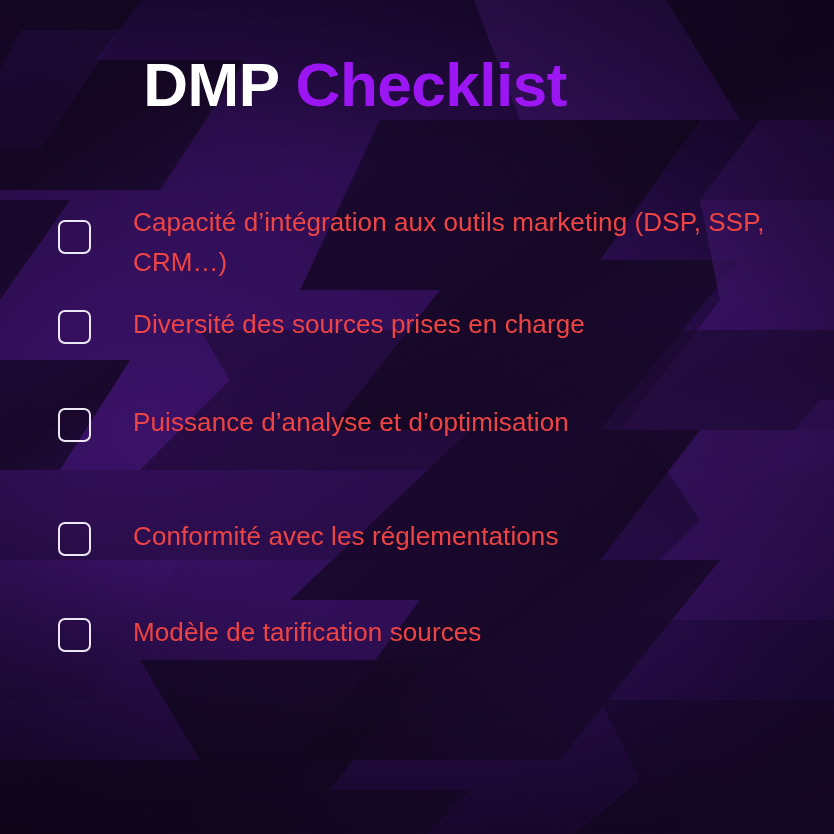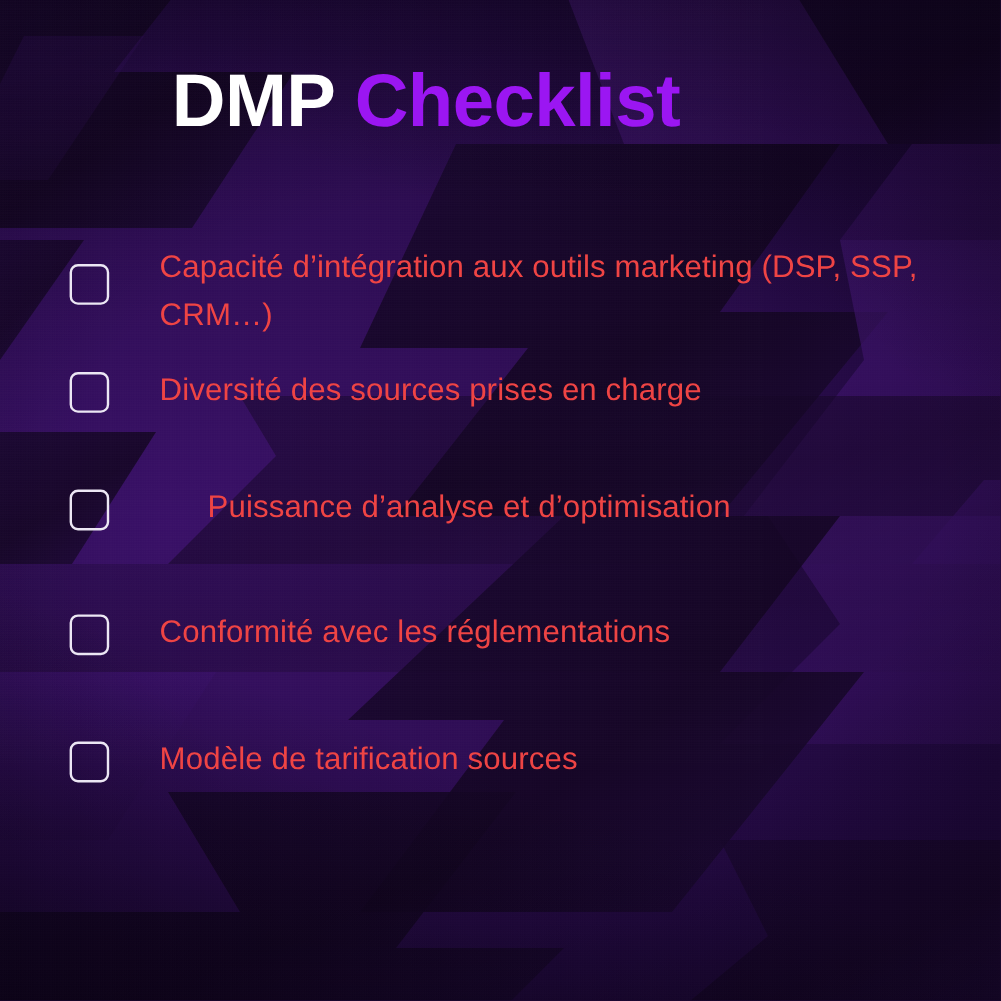--- a/index.html
+++ b/index.html
@@ -77,22 +77,22 @@
   }
   .check-row {
     position: absolute;
     left: 58px;
     display: flex;
     align-items: flex-start;
     gap: 0;
   }
   .check-row[data-row="0"] { top: 12px; }
   .check-row[data-row="1"] { top: 114px; }
-  .check-row[data-row="2"] { top: 212px; gap: 40px; }
-  .check-row[data-row="3"] { top: 316px; }
+  .check-row[data-row="2"] { top: 212px; }
+  .check-row[data-row="3"] { top: 326px; }
   .check-row[data-row="4"] { top: 422px; }
 
   .checkbox {
     flex: 0 0 auto;
     width: 33px;
     height: 34px;
     border: 2px solid #ece7f4;
     border-radius: 7px;
     background: transparent;
     box-sizing: border-box;

